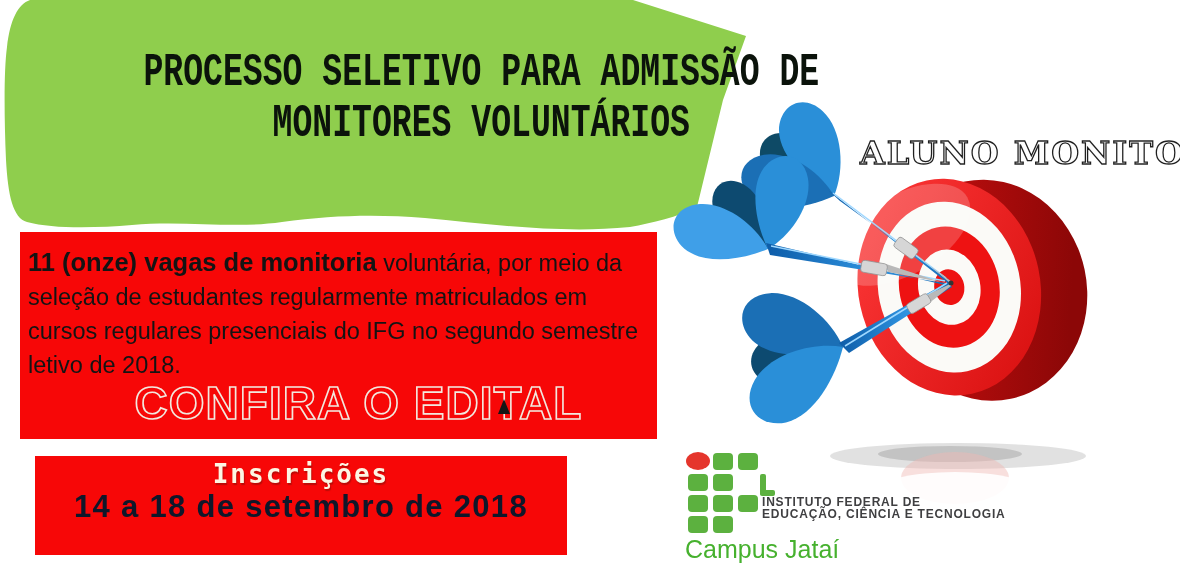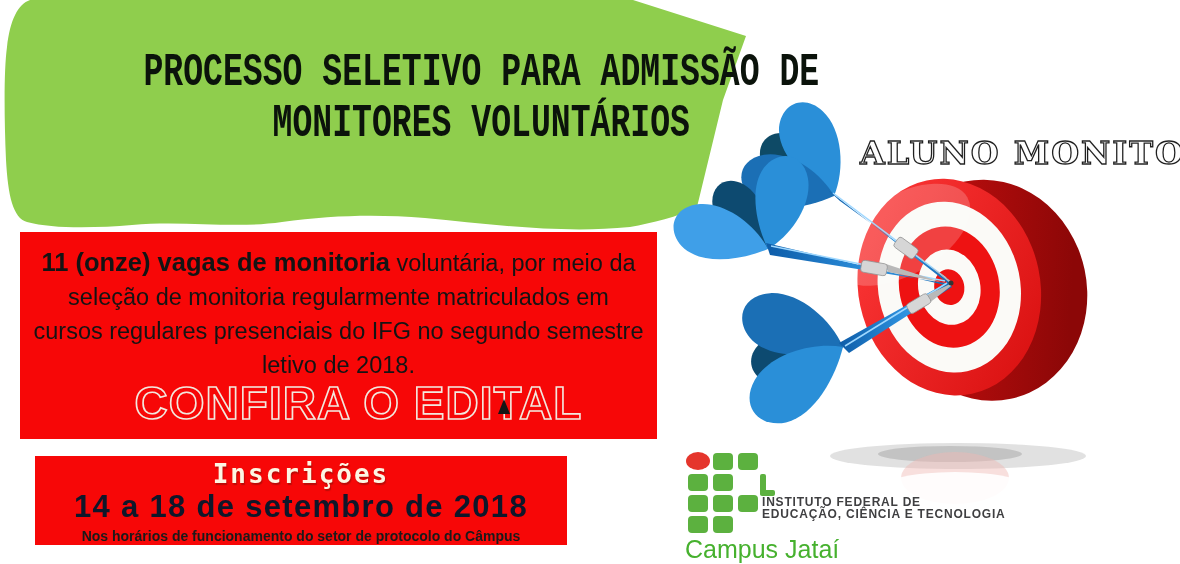--- a/index.html
+++ b/index.html
@@ -28,40 +28,40 @@
     -webkit-text-stroke:1.3px #1f1f1f; text-align:center;
   }
 
   
   .vacancy-box {
     position:absolute; left:20px; top:232px; width:637px; height:207px;
     background:var(--box-red); z-index:2;
   }
   .vacancy-text {
     position:absolute; left:8px; top:13px; width:621px;
-    text-align:center; color:#141414;
+    color:#141414;
     font-size:23.5px; line-height:34px; font-weight:500;
   }
   .vacancy-text .lead { font-weight:bold; font-size:25.5px; }
   .cta {
     position:absolute; left:0; top:144px; width:637px; text-align:center;
     font-weight:bold; font-size:46px; letter-spacing:1px;
     color:transparent; -webkit-text-stroke:1.6px var(--cta-outline);
     white-space:nowrap;
     padding-left:40px;
   }
   .cta-a-triangle {
     position:absolute; left:478px; top:167px; width:0; height:0; z-index:3;
     border-left:6px solid transparent; border-right:6px solid transparent;
     border-bottom:15px solid #151515;
   }
 
   
   .inscriptions-box {
-    position:absolute; left:35px; top:456px; width:532px; height:89px;
+    position:absolute; left:35px; top:456px; width:532px; height:99px;
     background:var(--box-red); z-index:2;padding-left:43px;
   }
   .inscriptions-heading {
     position:absolute; left:0; top:3px; width:100%; text-align:center;
     font-family:"DejaVu Sans Mono", monospace; font-weight:bold;
     font-size:26px; letter-spacing:2px; color:var(--inscriptions-cream);
     text-shadow:1px 2px 1px rgba(80,20,10,0.35);
   }
   .inscriptions-dates {
     position:absolute; left:0; top:33px; width:100%; text-align:center;
@@ -192,32 +192,31 @@
       <div>PROCESSO SELETIVO PARA ADMISSÃO DE</div>
       <div>MONITORES VOLUNTÁRIOS</div>
     </div>
   </div>
 
   <div class="aluno">ALUNO MONITOR</div>
 
   <div class="vacancy-box">
     <div class="vacancy-text">
       <span class="lead">11 (onze) vagas de monitoria</span><span> voluntária, por meio da</span><br>
-      <span>seleção de monitoria regularmente matriculados em</span><br>
+      <span>seleção de estudantes regularmente matriculados em</span><br>
       <span>cursos regulares presenciais do IFG no segundo semestre</span><br>
       <span>letivo de 2018.</span>
     </div>
     <div class="cta">CONFIRA O EDITAL</div>
     <div class="cta-a-triangle"></div>
   </div>
 
   <div class="inscriptions-box">
     <div class="inscriptions-heading">Inscrições</div>
     <div class="inscriptions-dates">14 a 18 de setembro de 2018</div>
-    <div class="inscriptions-note">Nos horários de funcionamento do setor de protocolo do Câmpus</div>
   </div>
 
   <div class="logo">
     <div class="logo-grid">
       <div class="logo-dot"></div>
       <div class="logo-sq" style="left:28px; top:6px;"></div>
       <div class="logo-sq" style="left:53px; top:6px;"></div>
       <div class="logo-sq" style="left:3px;  top:27px;"></div>
       <div class="logo-sq" style="left:28px; top:27px;"></div>
       <div class="logo-elbow-v"></div>

